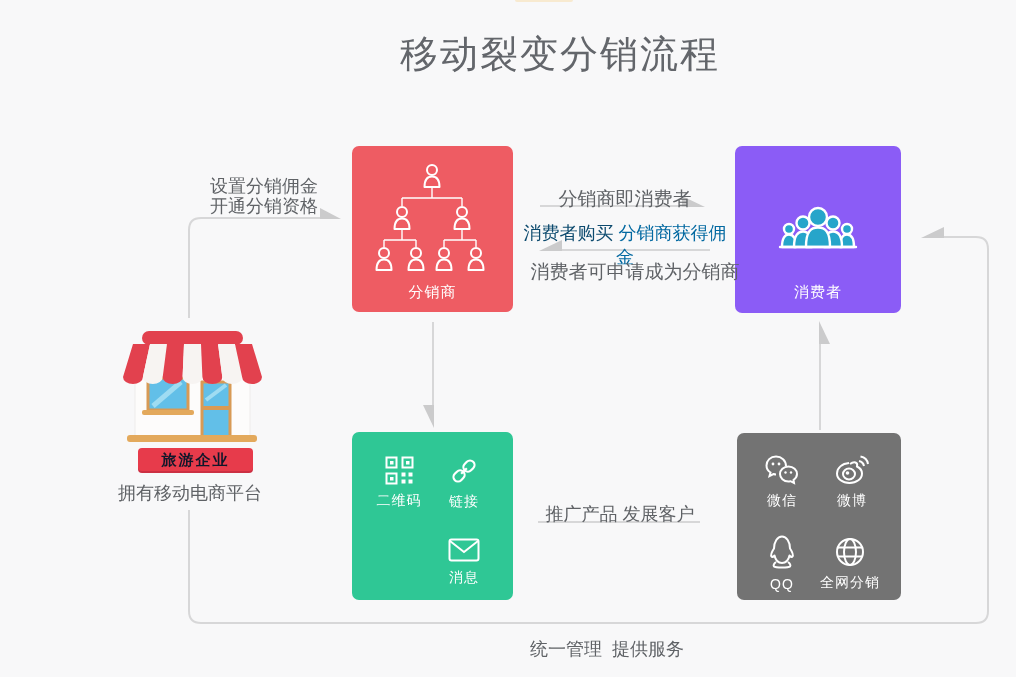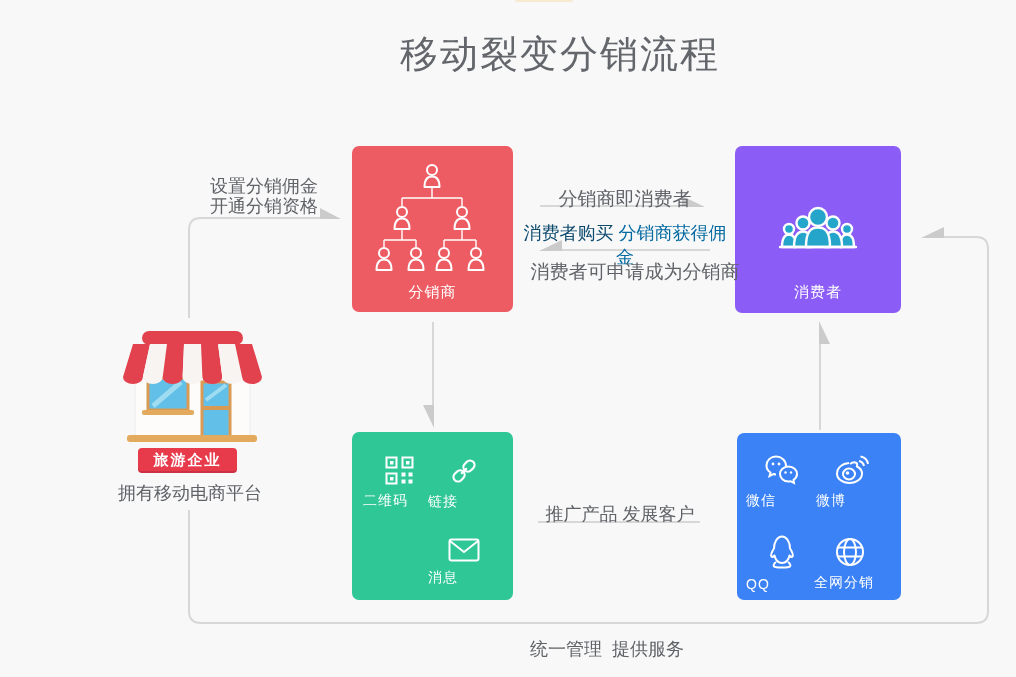--- a/index.html
+++ b/index.html
@@ -5,23 +5,23 @@
   * { margin:0; padding:0; box-sizing:border-box; }
   html,body { width:1016px; height:677px; }
   body { background:#f8f8f9; font-family:"Liberation Sans",sans-serif; position:relative; overflow:hidden; }
   .abs { position:absolute; }
   .title { left:360px; top:29px; width:400px; text-align:center; font-size:38px; color:#63666b; letter-spacing:2px; }
   .box { position:absolute; border-radius:7px; }
   .box-label { position:absolute; width:100%; text-align:center; color:#fff; font-size:15px; letter-spacing:1px; }
   .edge-label { position:absolute; color:#5f6266; font-size:18px; text-align:center; }
   .small-label { font-size:19px; }
   .pre { white-space:pre; }
-  .cell { position:absolute; width:72px; }
+  .cell { position:absolute; width:72px; text-align:center; }
   .cell .lbl { color:#fff; font-size:14px; margin-top:7px; letter-spacing:1px; }
-  .pill { position:absolute; left:138px; top:448px; width:99px; height:23px; background:#e73b4b; border-radius:4px; color:#ffffff; font-size:15px; font-weight:bold; text-align:center; line-height:23px; letter-spacing:2px; box-shadow:0 2px 0 #cc3043; }
+  .pill { position:absolute; left:138px; top:448px; width:115px; height:23px; background:#e73b4b; border-radius:4px; color:#0f172a; font-size:15px; font-weight:bold; text-align:center; line-height:23px; letter-spacing:2px; box-shadow:0 2px 0 #cc3043; }
   svg { display:block; }
   .connector { position:absolute; left:0; top:0; }
   .topdeco { position:absolute; left:515px; top:0; width:58px; height:2px; background:#f8ead0; border-radius:0 0 3px 3px; }
 </style>
 </head>
 <body>
 
 <svg class="connector" width="1016" height="677" viewBox="0 0 1016 677">
   <g fill="none" stroke="#d7d7d8" stroke-width="2">
     <path d="M 332,218 L 201,218 Q 189,218 189,230 L 189,318"></path>
@@ -148,21 +148,21 @@
     <svg width="32" height="24" viewBox="0 0 32 24" style="margin:2px auto;">
       <g fill="none" stroke="#fff" stroke-width="2">
         <rect x="1.5" y="1.5" width="29" height="21" rx="2"></rect>
         <path d="M 2,3 L 16,14 L 30,3"></path>
       </g>
     </svg>
     <div class="lbl">消息</div>
   </div>
 </div>
 
-<div class="box" style="left:737px; top:433px; width:164px; height:167px; background:#3b82f6;">
+<div class="box" style="left:737px; top:433px; width:164px; height:167px; background:#737373;">
   <div class="cell" style="left:9px; top:22px;">
     <svg width="34" height="30" viewBox="0 0 34 30" style="margin:0 auto;">
       <g fill="none" stroke="#fff" stroke-width="2">
         <path d="M 21,11 C 21,5.5 16.5,1.5 11,1.5 C 5.5,1.5 1.5,5.5 1.5,10.5 C 1.5,13.5 3,16 5.5,17.5 L 4.5,21 L 8.5,19 C 9.5,19.3 10.2,19.5 11,19.5"></path>
         <path d="M 10,21 C 10,17 13.5,13.5 18.5,13.5 C 23.5,13.5 27,17 27,21 C 27,23.5 25.5,25.5 23.5,27 L 24,30 L 20.5,28.2 C 20,28.3 19.2,28.5 18.5,28.5 C 13.5,28.5 10,25 10,21 Z" transform="translate(5,-2)"></path>
       </g>
       <g fill="#fff">
         <circle cx="8" cy="9" r="1.4"></circle>
           <circle cx="14" cy="9" r="1.4"></circle>
         <circle cx="20.5" cy="17.5" r="1.2"></circle>

